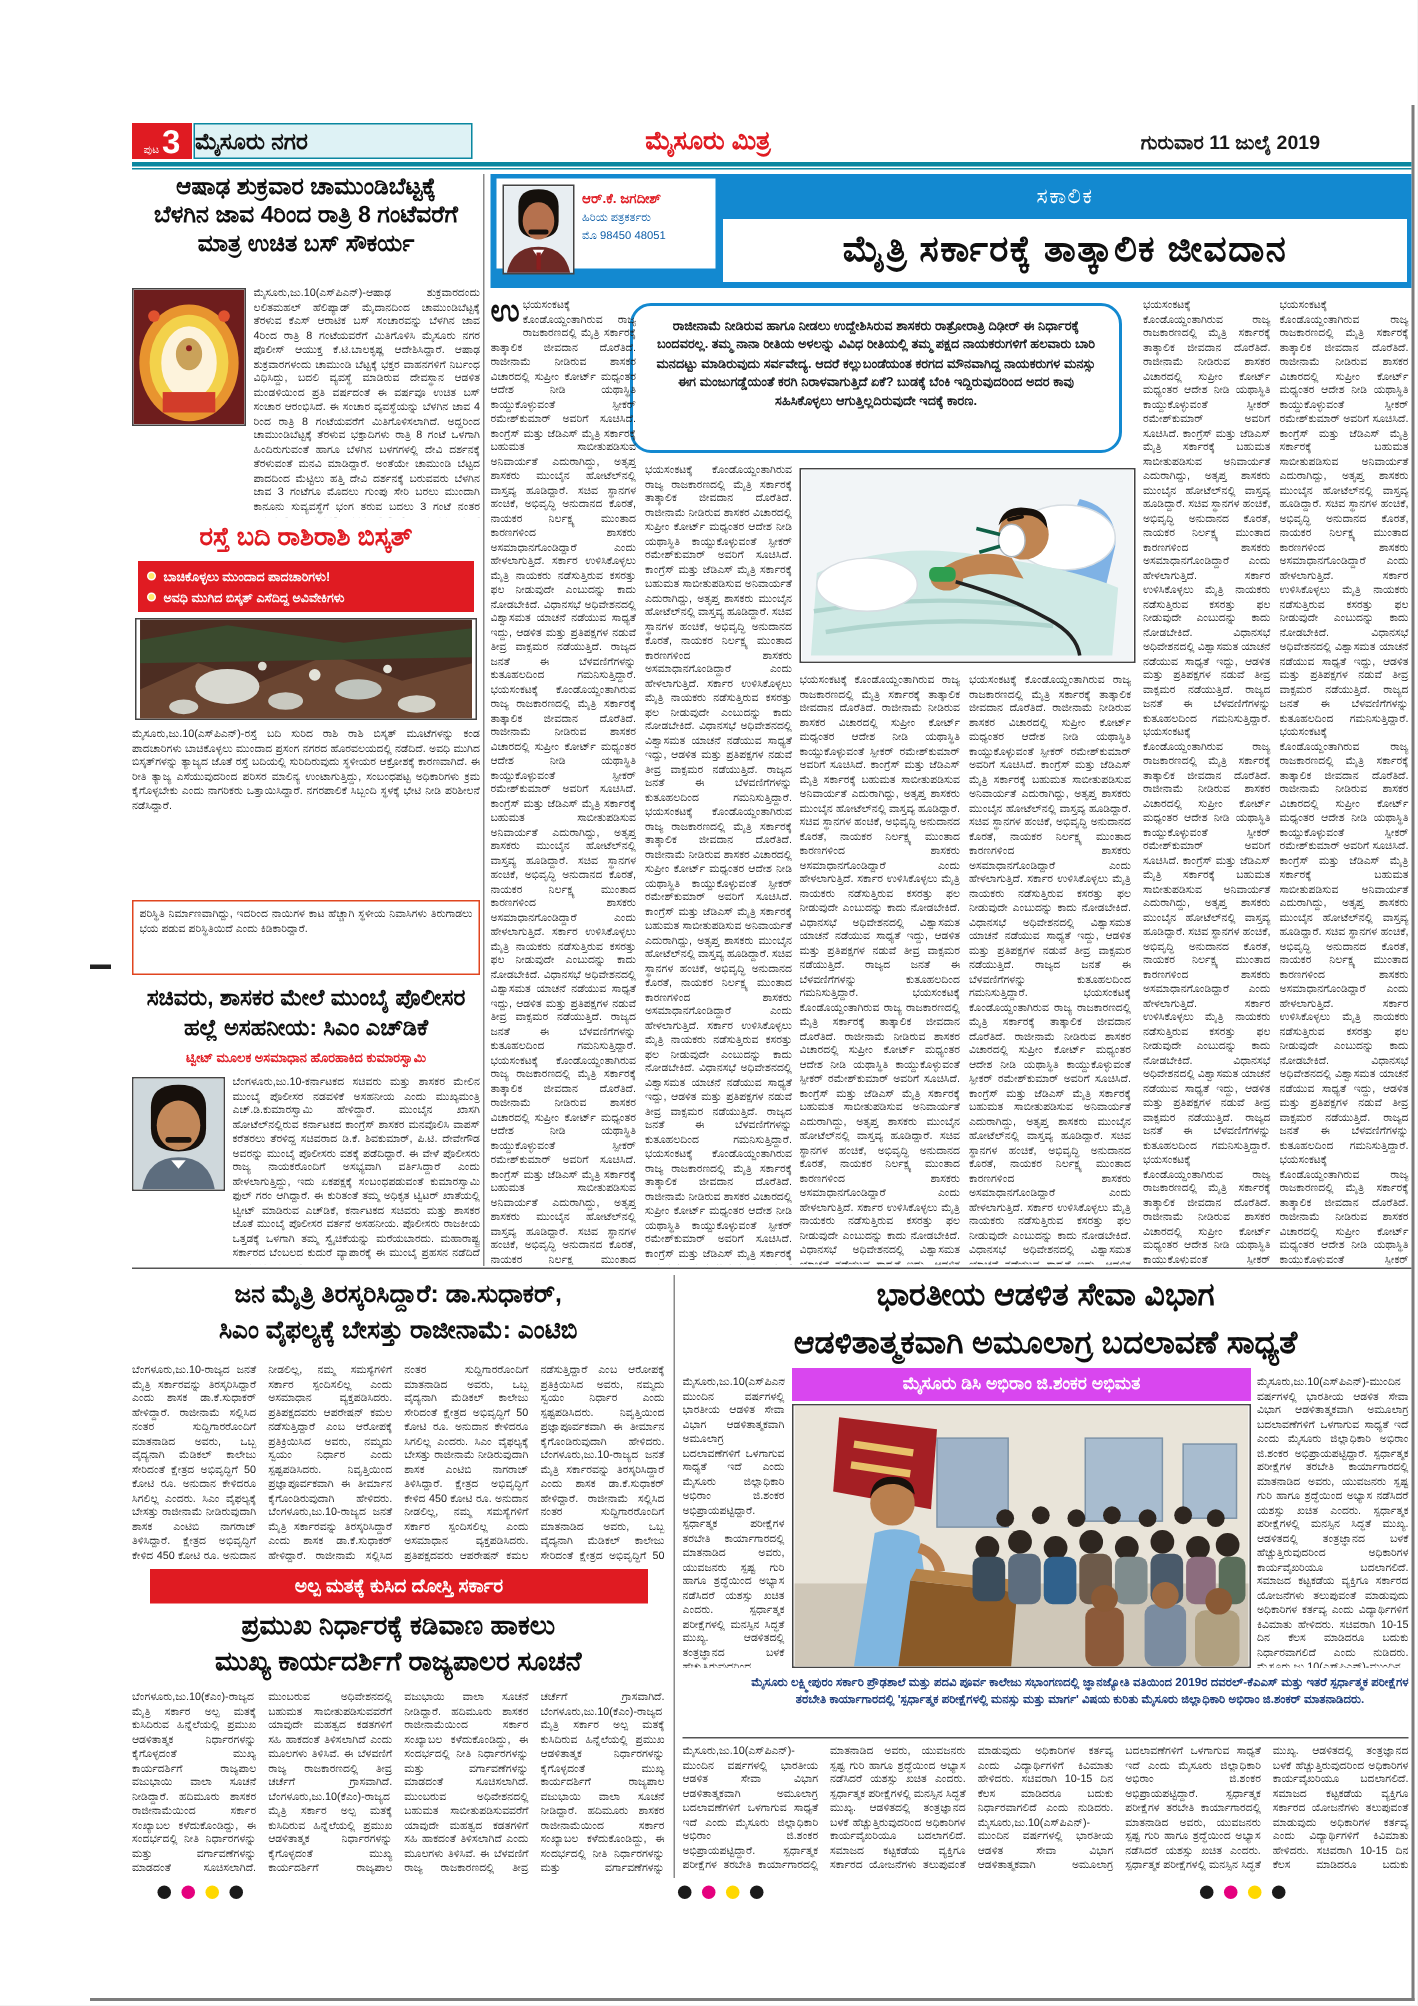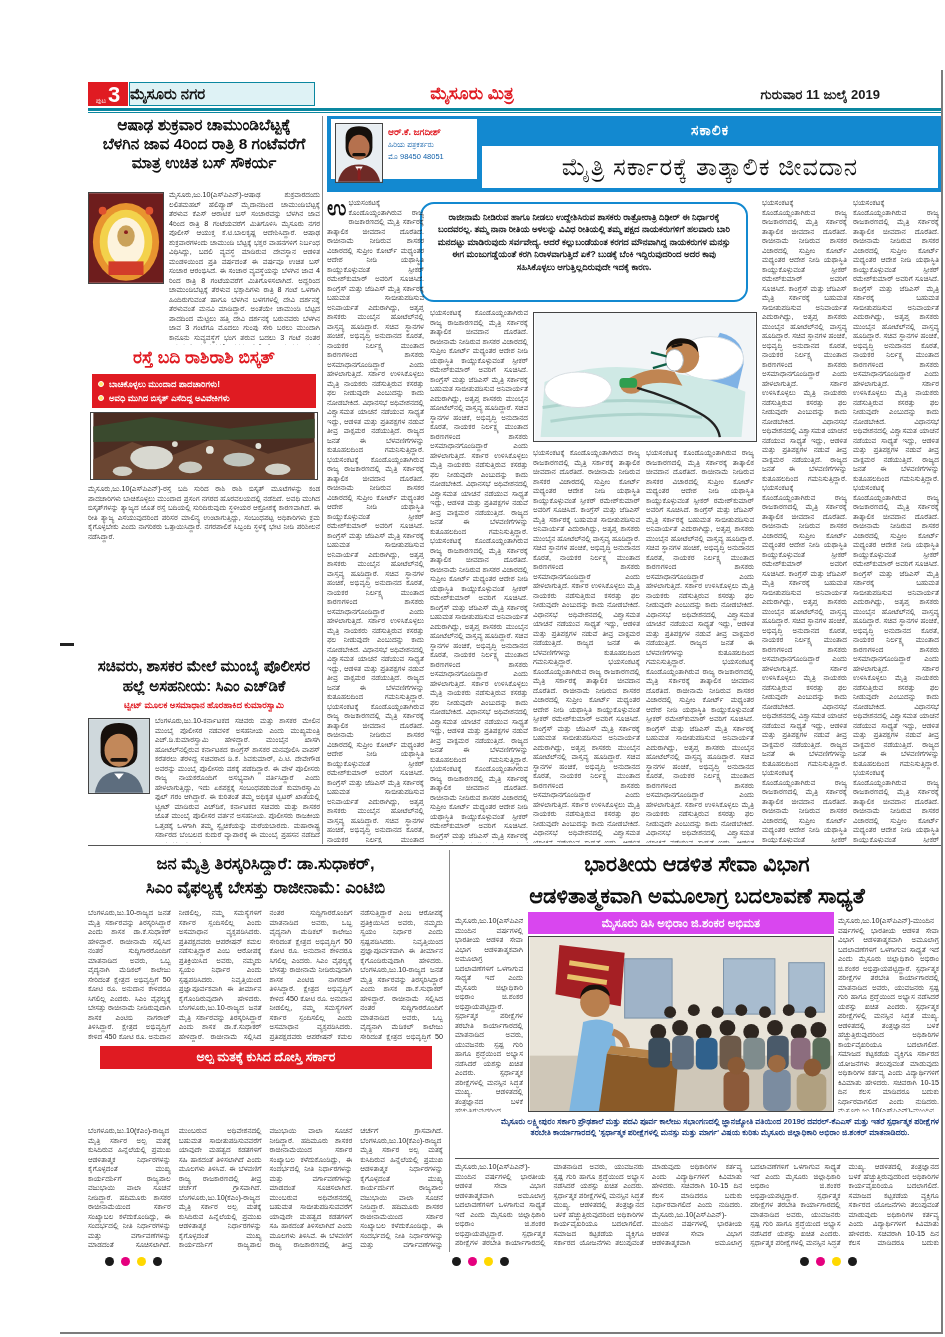--- a/index.html
+++ b/index.html
@@ -28,23 +28,23 @@
   .bullet-box .row{display:flex;align-items:center;gap:5px;}
   .bdot{width:6px;height:6px;border-radius:50%;background:#ffe76a;border:1px solid #fff;flex:0 0 auto;}
   .endbox{border:1.5px solid #e0451f;padding:3px 4px;}
   
   .banner{background:#1389d0;}
   .author-card{background:#fff;display:flex;gap:5px;padding:4px;}
   .author-meta{display:flex;flex-direction:column;gap:2px;padding-top:4px;}
   .author-name{color:#e01b22;font-weight:bold;font-size:9px;}
   .author-title{color:#0f5fa8;font-size:7.5px;}
   .author-phone{color:#0f5fa8;font-size:7.5px;}
-  .kicker{color:#fff;font-weight:bold;font-size:14px;text-align:center;letter-spacing:1px;}
+  .kicker{color:#fff;font-weight:normal;font-size:14px;text-align:center;letter-spacing:1px;}
   .main-headline-box{background:#fff;display:flex;align-items:center;justify-content:center;}
-  .main-headline{font-size:24px;font-weight:normal;color:#101010;letter-spacing:1px;}
+  .main-headline{font-size:24px;font-weight:bold;color:#101010;letter-spacing:1px;}
   .pullquote{border:2.5px solid #1389d0;border-radius:14px;background:#fff;padding:7px 10px;font-size:8.6px;font-weight:bold;line-height:1.45;text-align:center;color:#17191b;overflow:hidden;}
   .dropcap{float:left;font-size:21px;font-weight:bold;line-height:20px;padding-right:2px;color:#111;}
   
   .red-banner{background:#e01b22;color:#fff;font-weight:bold;font-size:12.5px;display:flex;align-items:center;justify-content:center;}
   .green-banner{background:#d946ef;color:#fff;font-weight:bold;font-size:11.5px;display:flex;align-items:center;justify-content:center;}
   .caption{color:#1f3e7c;font-size:7.8px;font-weight:bold;text-align:center;line-height:1.45;overflow:hidden;}
   .dots{display:flex;gap:7px;}
   .dot{width:9px;height:9px;border-radius:50%;}
   img,svg{display:block;}
   .photo-frame{border:1px solid #444;}
@@ -115,20 +115,23 @@
     <ellipse cx="150" cy="48" rx="16" ry="7" fill="#bfc4bd"></ellipse>
     <ellipse cx="190" cy="58" rx="13" ry="6" fill="#d2d2c8"></ellipse>
     <ellipse cx="30" cy="60" rx="10" ry="5" fill="#cfcfc6"></ellipse>
     <circle cx="120" cy="38" r="4" fill="#e3e3da"></circle>
       <circle cx="170" cy="34" r="3" fill="#e3e3da"></circle>
       <circle cx="84" cy="32" r="3" fill="#dcdcd2"></circle>
   </svg>
 
   <div class="abs body-text" style="left:88px;top:484px;width:232px;height:112px">ಮೈಸೂರು,ಜು.10(ಎಸ್‌ಪಿಎನ್)-ರಸ್ತೆ ಬದಿ ಸುರಿದ ರಾಶಿ ರಾಶಿ ಬಿಸ್ಕತ್ ಮೂಟೆಗಳನ್ನು ಕಂಡ ಪಾದಚಾರಿಗಳು ಬಾಚಿಕೊಳ್ಳಲು ಮುಂದಾದ ಪ್ರಸಂಗ ನಗರದ ಹೊರವಲಯದಲ್ಲಿ ನಡೆದಿದೆ. ಅವಧಿ ಮುಗಿದ ಬಿಸ್ಕತ್‌ಗಳನ್ನು ತ್ಯಾಜ್ಯದ ಜೊತೆ ರಸ್ತೆ ಬದಿಯಲ್ಲಿ ಸುರಿದಿರುವುದು ಸ್ಥಳೀಯರ ಆಕ್ರೋಶಕ್ಕೆ ಕಾರಣವಾಗಿದೆ. ಈ ರೀತಿ ತ್ಯಾಜ್ಯ ಎಸೆಯುವುದರಿಂದ ಪರಿಸರ ಮಾಲಿನ್ಯ ಉಂಟಾಗುತ್ತಿದ್ದು, ಸಂಬಂಧಪಟ್ಟ ಅಧಿಕಾರಿಗಳು ಕ್ರಮ ಕೈಗೊಳ್ಳಬೇಕು ಎಂದು ನಾಗರಿಕರು ಒತ್ತಾಯಿಸಿದ್ದಾರೆ. ನಗರಪಾಲಿಕೆ ಸಿಬ್ಬಂದಿ ಸ್ಥಳಕ್ಕೆ ಭೇಟಿ ನೀಡಿ ಪರಿಶೀಲನೆ ನಡೆಸಿದ್ದಾರೆ.</div>
 
+  <div class="abs endbox" style="left:88px;top:600px;width:232px;height:50px">
+    <div class="body-text" style="height:42px">ಪರಿಸ್ಥಿತಿ ನಿರ್ಮಾಣವಾಗಿದ್ದು, ಇದರಿಂದ ನಾಯಿಗಳ ಕಾಟ ಹೆಚ್ಚಾಗಿ ಸ್ಥಳೀಯ ನಿವಾಸಿಗಳು ತಿರುಗಾಡಲು ಭಯ ಪಡುವ ಪರಿಸ್ಥಿತಿಯಿದೆ ಎಂದು ಕಿಡಿಕಾರಿದ್ದಾರೆ.</div>
+  </div>
 
   <div class="abs hl" style="left:88px;top:656px;width:232px;font-size:15px;line-height:1.35">
     <div>ಸಚಿವರು, ಶಾಸಕರ ಮೇಲೆ ಮುಂಬೈ ಪೊಲೀಸರ</div>
     <div>ಹಲ್ಲೆ ಅಸಹನೀಯ: ಸಿಎಂ ಎಚ್‌ಡಿಕೆ</div>
   </div>
   <div class="abs red-head" style="left:88px;top:700px;width:232px;font-size:8.6px">ಟ್ವೀಟ್ ಮೂಲಕ ಅಸಮಾಧಾನ ಹೊರಹಾಕಿದ ಕುಮಾರಸ್ವಾಮಿ</div>
 
   <div class="abs" style="left:88px;top:716px;width:232px;height:127px;overflow:hidden">
     <svg class="photo-frame" style="float:left;margin:2px 5px 2px 0" width="62" height="76" viewBox="0 0 62 76">
       <rect width="62" height="76" fill="#cfd8dc"></rect>
@@ -194,20 +197,22 @@
   <div class="abs vrule" style="left:449px;top:850px;height:402px"></div>
 
   <div class="abs hl" style="left:88px;top:852px;width:355px;font-size:16.5px;line-height:1.45">
     <div>ಜನ ಮೈತ್ರಿ ತಿರಸ್ಕರಿಸಿದ್ದಾರೆ: ಡಾ.ಸುಧಾಕರ್,</div>
     <div>ಸಿಎಂ ವೈಫಲ್ಯಕ್ಕೆ ಬೇಸತ್ತು ರಾಜೀನಾಮೆ: ಎಂಟಿಬಿ</div>
   </div>
   <div class="abs body-text cols4" style="left:88px;top:908px;width:355px;height:134px">ಬೆಂಗಳೂರು,ಜು.10-ರಾಜ್ಯದ ಜನತೆ ಮೈತ್ರಿ ಸರ್ಕಾರವನ್ನು ತಿರಸ್ಕರಿಸಿದ್ದಾರೆ ಎಂದು ಶಾಸಕ ಡಾ.ಕೆ.ಸುಧಾಕರ್ ಹೇಳಿದ್ದಾರೆ. ರಾಜೀನಾಮೆ ಸಲ್ಲಿಸಿದ ನಂತರ ಸುದ್ದಿಗಾರರೊಂದಿಗೆ ಮಾತನಾಡಿದ ಅವರು, ಒಬ್ಬ ವೈದ್ಯನಾಗಿ ಮೆಡಿಕಲ್ ಕಾಲೇಜು ಸೇರಿದಂತೆ ಕ್ಷೇತ್ರದ ಅಭಿವೃದ್ಧಿಗೆ 50 ಕೋಟಿ ರೂ. ಅನುದಾನ ಕೇಳಿದರೂ ಸಿಗಲಿಲ್ಲ ಎಂದರು. ಸಿಎಂ ವೈಫಲ್ಯಕ್ಕೆ ಬೇಸತ್ತು ರಾಜೀನಾಮೆ ನೀಡಿರುವುದಾಗಿ ಶಾಸಕ ಎಂಟಿಬಿ ನಾಗರಾಜ್ ತಿಳಿಸಿದ್ದಾರೆ. ಕ್ಷೇತ್ರದ ಅಭಿವೃದ್ಧಿಗೆ ಕೇಳಿದ 450 ಕೋಟಿ ರೂ. ಅನುದಾನ ನೀಡಲಿಲ್ಲ, ನಮ್ಮ ಸಮಸ್ಯೆಗಳಿಗೆ ಸರ್ಕಾರ ಸ್ಪಂದಿಸಲಿಲ್ಲ ಎಂದು ಅಸಮಾಧಾನ ವ್ಯಕ್ತಪಡಿಸಿದರು. ಪ್ರತಿಪಕ್ಷದವರು ಆಪರೇಷನ್ ಕಮಲ ನಡೆಸುತ್ತಿದ್ದಾರೆ ಎಂಬ ಆರೋಪಕ್ಕೆ ಪ್ರತಿಕ್ರಿಯಿಸಿದ ಅವರು, ನಮ್ಮದು ಸ್ವಯಂ ನಿರ್ಧಾರ ಎಂದು ಸ್ಪಷ್ಟಪಡಿಸಿದರು. ನಿವೃತ್ತಿಯಿಂದ ಪ್ರಜ್ಞಾಪೂರ್ವಕವಾಗಿ ಈ ತೀರ್ಮಾನ ಕೈಗೊಂಡಿರುವುದಾಗಿ ಹೇಳಿದರು. ಬೆಂಗಳೂರು,ಜು.10-ರಾಜ್ಯದ ಜನತೆ ಮೈತ್ರಿ ಸರ್ಕಾರವನ್ನು ತಿರಸ್ಕರಿಸಿದ್ದಾರೆ ಎಂದು ಶಾಸಕ ಡಾ.ಕೆ.ಸುಧಾಕರ್ ಹೇಳಿದ್ದಾರೆ. ರಾಜೀನಾಮೆ ಸಲ್ಲಿಸಿದ ನಂತರ ಸುದ್ದಿಗಾರರೊಂದಿಗೆ ಮಾತನಾಡಿದ ಅವರು, ಒಬ್ಬ ವೈದ್ಯನಾಗಿ ಮೆಡಿಕಲ್ ಕಾಲೇಜು ಸೇರಿದಂತೆ ಕ್ಷೇತ್ರದ ಅಭಿವೃದ್ಧಿಗೆ 50 ಕೋಟಿ ರೂ. ಅನುದಾನ ಕೇಳಿದರೂ ಸಿಗಲಿಲ್ಲ ಎಂದರು. ಸಿಎಂ ವೈಫಲ್ಯಕ್ಕೆ ಬೇಸತ್ತು ರಾಜೀನಾಮೆ ನೀಡಿರುವುದಾಗಿ ಶಾಸಕ ಎಂಟಿಬಿ ನಾಗರಾಜ್ ತಿಳಿಸಿದ್ದಾರೆ. ಕ್ಷೇತ್ರದ ಅಭಿವೃದ್ಧಿಗೆ ಕೇಳಿದ 450 ಕೋಟಿ ರೂ. ಅನುದಾನ ನೀಡಲಿಲ್ಲ, ನಮ್ಮ ಸಮಸ್ಯೆಗಳಿಗೆ ಸರ್ಕಾರ ಸ್ಪಂದಿಸಲಿಲ್ಲ ಎಂದು ಅಸಮಾಧಾನ ವ್ಯಕ್ತಪಡಿಸಿದರು. ಪ್ರತಿಪಕ್ಷದವರು ಆಪರೇಷನ್ ಕಮಲ ನಡೆಸುತ್ತಿದ್ದಾರೆ ಎಂಬ ಆರೋಪಕ್ಕೆ ಪ್ರತಿಕ್ರಿಯಿಸಿದ ಅವರು, ನಮ್ಮದು ಸ್ವಯಂ ನಿರ್ಧಾರ ಎಂದು ಸ್ಪಷ್ಟಪಡಿಸಿದರು. ನಿವೃತ್ತಿಯಿಂದ ಪ್ರಜ್ಞಾಪೂರ್ವಕವಾಗಿ ಈ ತೀರ್ಮಾನ ಕೈಗೊಂಡಿರುವುದಾಗಿ ಹೇಳಿದರು. ಬೆಂಗಳೂರು,ಜು.10-ರಾಜ್ಯದ ಜನತೆ ಮೈತ್ರಿ ಸರ್ಕಾರವನ್ನು ತಿರಸ್ಕರಿಸಿದ್ದಾರೆ ಎಂದು ಶಾಸಕ ಡಾ.ಕೆ.ಸುಧಾಕರ್ ಹೇಳಿದ್ದಾರೆ. ರಾಜೀನಾಮೆ ಸಲ್ಲಿಸಿದ ನಂತರ ಸುದ್ದಿಗಾರರೊಂದಿಗೆ ಮಾತನಾಡಿದ ಅವರು, ಒಬ್ಬ ವೈದ್ಯನಾಗಿ ಮೆಡಿಕಲ್ ಕಾಲೇಜು ಸೇರಿದಂತೆ ಕ್ಷೇತ್ರದ ಅಭಿವೃದ್ಧಿಗೆ 50 ಕೋಟಿ ರೂ. ಅನುದಾನ ಕೇಳಿದರೂ ಸಿಗಲಿಲ್ಲ ಎಂದರು. ಸಿಎಂ ವೈಫಲ್ಯಕ್ಕೆ ಬೇಸತ್ತು ರಾಜೀನಾಮೆ ನೀಡಿರುವುದಾಗಿ ಶಾಸಕ ಎಂಟಿಬಿ ನಾಗರಾಜ್ ತಿಳಿಸಿದ್ದಾರೆ. ಕ್ಷೇತ್ರದ ಅಭಿವೃದ್ಧಿಗೆ ಕೇಳಿದ 450 ಕೋಟಿ ರೂ. ಅನುದಾನ ನೀಡಲಿಲ್ಲ, ನಮ್ಮ ಸಮಸ್ಯೆಗಳಿಗೆ ಸರ್ಕಾರ ಸ್ಪಂದಿಸಲಿಲ್ಲ ಎಂದು ಅಸಮಾಧಾನ ವ್ಯಕ್ತಪಡಿಸಿದರು. ಪ್ರತಿಪಕ್ಷದವರು ಆಪರೇಷನ್ ಕಮಲ ನಡೆಸುತ್ತಿದ್ದಾರೆ ಎಂಬ ಆರೋಪಕ್ಕೆ ಪ್ರತಿಕ್ರಿಯಿಸಿದ ಅವರು, ನಮ್ಮದು ಸ್ವಯಂ ನಿರ್ಧಾರ ಎಂದು ಸ್ಪಷ್ಟಪಡಿಸಿದರು. ನಿವೃತ್ತಿಯಿಂದ ಪ್ರಜ್ಞಾಪೂರ್ವಕವಾಗಿ ಈ ತೀರ್ಮಾನ ಕೈಗೊಂಡಿರುವುದಾಗಿ ಹೇಳಿದರು.</div>
 
   <div class="abs red-banner" style="left:100px;top:1046px;width:332px;height:23px">ಅಲ್ಪ ಮತಕ್ಕೆ ಕುಸಿದ ದೋಸ್ತಿ ಸರ್ಕಾರ</div>
   <div class="abs hl" style="left:88px;top:1072px;width:355px;font-size:17.5px;line-height:1.35">
+    <div>ಪ್ರಮುಖ ನಿರ್ಧಾರಕ್ಕೆ ಕಡಿವಾಣ ಹಾಕಲು</div>
+    <div>ಮುಖ್ಯ ಕಾರ್ಯದರ್ಶಿಗೆ ರಾಜ್ಯಪಾಲರ ಸೂಚನೆ</div>
   </div>
   <div class="abs body-text cols4" style="left:88px;top:1126px;width:355px;height:126px">ಬೆಂಗಳೂರು,ಜು.10(ಕೆಎಂ)-ರಾಜ್ಯದ ಮೈತ್ರಿ ಸರ್ಕಾರ ಅಲ್ಪ ಮತಕ್ಕೆ ಕುಸಿದಿರುವ ಹಿನ್ನೆಲೆಯಲ್ಲಿ ಪ್ರಮುಖ ಆಡಳಿತಾತ್ಮಕ ನಿರ್ಧಾರಗಳನ್ನು ಕೈಗೊಳ್ಳದಂತೆ ಮುಖ್ಯ ಕಾರ್ಯದರ್ಶಿಗೆ ರಾಜ್ಯಪಾಲ ವಜುಭಾಯಿ ವಾಲಾ ಸೂಚನೆ ನೀಡಿದ್ದಾರೆ. ಹದಿಮೂರು ಶಾಸಕರ ರಾಜೀನಾಮೆಯಿಂದ ಸರ್ಕಾರ ಸಂಖ್ಯಾಬಲ ಕಳೆದುಕೊಂಡಿದ್ದು, ಈ ಸಂದರ್ಭದಲ್ಲಿ ನೀತಿ ನಿರ್ಧಾರಗಳನ್ನು ಮತ್ತು ವರ್ಗಾವಣೆಗಳನ್ನು ಮಾಡದಂತೆ ಸೂಚಿಸಲಾಗಿದೆ. ಮುಂಬರುವ ಅಧಿವೇಶನದಲ್ಲಿ ಬಹುಮತ ಸಾಬೀತುಪಡಿಸುವವರೆಗೆ ಯಾವುದೇ ಮಹತ್ವದ ಕಡತಗಳಿಗೆ ಸಹಿ ಹಾಕದಂತೆ ತಿಳಿಸಲಾಗಿದೆ ಎಂದು ಮೂಲಗಳು ತಿಳಿಸಿವೆ. ಈ ಬೆಳವಣಿಗೆ ರಾಜ್ಯ ರಾಜಕಾರಣದಲ್ಲಿ ತೀವ್ರ ಚರ್ಚೆಗೆ ಗ್ರಾಸವಾಗಿದೆ. ಬೆಂಗಳೂರು,ಜು.10(ಕೆಎಂ)-ರಾಜ್ಯದ ಮೈತ್ರಿ ಸರ್ಕಾರ ಅಲ್ಪ ಮತಕ್ಕೆ ಕುಸಿದಿರುವ ಹಿನ್ನೆಲೆಯಲ್ಲಿ ಪ್ರಮುಖ ಆಡಳಿತಾತ್ಮಕ ನಿರ್ಧಾರಗಳನ್ನು ಕೈಗೊಳ್ಳದಂತೆ ಮುಖ್ಯ ಕಾರ್ಯದರ್ಶಿಗೆ ರಾಜ್ಯಪಾಲ ವಜುಭಾಯಿ ವಾಲಾ ಸೂಚನೆ ನೀಡಿದ್ದಾರೆ. ಹದಿಮೂರು ಶಾಸಕರ ರಾಜೀನಾಮೆಯಿಂದ ಸರ್ಕಾರ ಸಂಖ್ಯಾಬಲ ಕಳೆದುಕೊಂಡಿದ್ದು, ಈ ಸಂದರ್ಭದಲ್ಲಿ ನೀತಿ ನಿರ್ಧಾರಗಳನ್ನು ಮತ್ತು ವರ್ಗಾವಣೆಗಳನ್ನು ಮಾಡದಂತೆ ಸೂಚಿಸಲಾಗಿದೆ. ಮುಂಬರುವ ಅಧಿವೇಶನದಲ್ಲಿ ಬಹುಮತ ಸಾಬೀತುಪಡಿಸುವವರೆಗೆ ಯಾವುದೇ ಮಹತ್ವದ ಕಡತಗಳಿಗೆ ಸಹಿ ಹಾಕದಂತೆ ತಿಳಿಸಲಾಗಿದೆ ಎಂದು ಮೂಲಗಳು ತಿಳಿಸಿವೆ. ಈ ಬೆಳವಣಿಗೆ ರಾಜ್ಯ ರಾಜಕಾರಣದಲ್ಲಿ ತೀವ್ರ ಚರ್ಚೆಗೆ ಗ್ರಾಸವಾಗಿದೆ. ಬೆಂಗಳೂರು,ಜು.10(ಕೆಎಂ)-ರಾಜ್ಯದ ಮೈತ್ರಿ ಸರ್ಕಾರ ಅಲ್ಪ ಮತಕ್ಕೆ ಕುಸಿದಿರುವ ಹಿನ್ನೆಲೆಯಲ್ಲಿ ಪ್ರಮುಖ ಆಡಳಿತಾತ್ಮಕ ನಿರ್ಧಾರಗಳನ್ನು ಕೈಗೊಳ್ಳದಂತೆ ಮುಖ್ಯ ಕಾರ್ಯದರ್ಶಿಗೆ ರಾಜ್ಯಪಾಲ ವಜುಭಾಯಿ ವಾಲಾ ಸೂಚನೆ ನೀಡಿದ್ದಾರೆ. ಹದಿಮೂರು ಶಾಸಕರ ರಾಜೀನಾಮೆಯಿಂದ ಸರ್ಕಾರ ಸಂಖ್ಯಾಬಲ ಕಳೆದುಕೊಂಡಿದ್ದು, ಈ ಸಂದರ್ಭದಲ್ಲಿ ನೀತಿ ನಿರ್ಧಾರಗಳನ್ನು ಮತ್ತು ವರ್ಗಾವಣೆಗಳನ್ನು ಮಾಡದಂತೆ ಸೂಚಿಸಲಾಗಿದೆ. ಮುಂಬರುವ ಅಧಿವೇಶನದಲ್ಲಿ ಬಹುಮತ ಸಾಬೀತುಪಡಿಸುವವರೆಗೆ ಯಾವುದೇ ಮಹತ್ವದ ಕಡತಗಳಿಗೆ ಸಹಿ ಹಾಕದಂತೆ ತಿಳಿಸಲಾಗಿದೆ ಎಂದು ಮೂಲಗಳು ತಿಳಿಸಿವೆ. ಈ ಬೆಳವಣಿಗೆ ರಾಜ್ಯ ರಾಜಕಾರಣದಲ್ಲಿ ತೀವ್ರ ಚರ್ಚೆಗೆ ಗ್ರಾಸವಾಗಿದೆ.</div>
 
   <div class="abs hl" style="left:455px;top:848px;width:484px;font-size:21px;line-height:1.5">
     <div>ಭಾರತೀಯ ಆಡಳಿತ ಸೇವಾ ವಿಭಾಗ</div>
     <div>ಆಡಳಿತಾತ್ಮಕವಾಗಿ ಅಮೂಲಾಗ್ರ ಬದಲಾವಣೆ ಸಾಧ್ಯತೆ</div>
   </div>
   <div class="abs green-banner" style="left:528px;top:912px;width:306px;height:22px">ಮೈಸೂರು ಡಿಸಿ ಅಭಿರಾಂ ಜಿ.ಶಂಕರ ಅಭಿಮತ</div>
 
   <div class="abs body-text" style="left:455px;top:916px;width:68px;height:196px">ಮೈಸೂರು,ಜು.10(ಎಸ್‌ಪಿಎನ್)-ಮುಂದಿನ ವರ್ಷಗಳಲ್ಲಿ ಭಾರತೀಯ ಆಡಳಿತ ಸೇವಾ ವಿಭಾಗ ಆಡಳಿತಾತ್ಮಕವಾಗಿ ಅಮೂಲಾಗ್ರ ಬದಲಾವಣೆಗಳಿಗೆ ಒಳಗಾಗುವ ಸಾಧ್ಯತೆ ಇದೆ ಎಂದು ಮೈಸೂರು ಜಿಲ್ಲಾಧಿಕಾರಿ ಅಭಿರಾಂ ಜಿ.ಶಂಕರ ಅಭಿಪ್ರಾಯಪಟ್ಟಿದ್ದಾರೆ. ಸ್ಪರ್ಧಾತ್ಮಕ ಪರೀಕ್ಷೆಗಳ ತರಬೇತಿ ಕಾರ್ಯಾಗಾರದಲ್ಲಿ ಮಾತನಾಡಿದ ಅವರು, ಯುವಜನರು ಸ್ಪಷ್ಟ ಗುರಿ ಹಾಗೂ ಶ್ರದ್ಧೆಯಿಂದ ಅಭ್ಯಾಸ ನಡೆಸಿದರೆ ಯಶಸ್ಸು ಖಚಿತ ಎಂದರು. ಸ್ಪರ್ಧಾತ್ಮಕ ಪರೀಕ್ಷೆಗಳಲ್ಲಿ ಮನಸ್ಸಿನ ಸಿದ್ಧತೆ ಮುಖ್ಯ. ಆಡಳಿತದಲ್ಲಿ ತಂತ್ರಜ್ಞಾನದ ಬಳಕೆ ಹೆಚ್ಚುತ್ತಿರುವುದರಿಂದ ಅಧಿಕಾರಿಗಳ ಕಾರ್ಯವೈಖರಿಯೂ ಬದಲಾಗಲಿದೆ. ಸಮಾಜದ ಕಟ್ಟಕಡೆಯ ವ್ಯಕ್ತಿಗೂ ಸರ್ಕಾರದ ಯೋಜನೆಗಳು ತಲುಪುವಂತೆ ಮಾಡುವುದು ಅಧಿಕಾರಿಗಳ ಕರ್ತವ್ಯ ಎಂದು ವಿದ್ಯಾರ್ಥಿಗಳಿಗೆ ಕಿವಿಮಾತು ಹೇಳಿದರು. ಸಚಿವರಾಗಿ 10-15 ದಿನ ಕೆಲಸ ಮಾಡಿದರೂ ಬದುಕು ನಿರ್ಧಾರವಾಗಲಿದೆ ಎಂದು ನುಡಿದರು. ಮೈಸೂರು,ಜು.10(ಎಸ್‌ಪಿಎನ್)-ಮುಂದಿನ ವರ್ಷಗಳಲ್ಲಿ ಭಾರತೀಯ ಆಡಳಿತ ಸೇವಾ ವಿಭಾಗ ಆಡಳಿತಾತ್ಮಕವಾಗಿ ಅಮೂಲಾಗ್ರ ಬದಲಾವಣೆಗಳಿಗೆ ಒಳಗಾಗುವ ಸಾಧ್ಯತೆ ಇದೆ ಎಂದು ಮೈಸೂರು ಜಿಲ್ಲಾಧಿಕಾರಿ ಅಭಿರಾಂ ಜಿ.ಶಂಕರ ಅಭಿಪ್ರಾಯಪಟ್ಟಿದ್ದಾರೆ. ಸ್ಪರ್ಧಾತ್ಮಕ ಪರೀಕ್ಷೆಗಳ ತರಬೇತಿ ಕಾರ್ಯಾಗಾರದಲ್ಲಿ ಮಾತನಾಡಿದ ಅವರು, ಯುವಜನರು ಸ್ಪಷ್ಟ ಗುರಿ ಹಾಗೂ ಶ್ರದ್ಧೆಯಿಂದ ಅಭ್ಯಾಸ ನಡೆಸಿದರೆ ಯಶಸ್ಸು ಖಚಿತ ಎಂದರು. ಸ್ಪರ್ಧಾತ್ಮಕ ಪರೀಕ್ಷೆಗಳಲ್ಲಿ ಮನಸ್ಸಿನ ಸಿದ್ಧತೆ ಮುಖ್ಯ. ಆಡಳಿತದಲ್ಲಿ ತಂತ್ರಜ್ಞಾನದ ಬಳಕೆ ಹೆಚ್ಚುತ್ತಿರುವುದರಿಂದ ಅಧಿಕಾರಿಗಳ ಕಾರ್ಯವೈಖರಿಯೂ ಬದಲಾಗಲಿದೆ. ಸಮಾಜದ ಕಟ್ಟಕಡೆಯ ವ್ಯಕ್ತಿಗೂ ಸರ್ಕಾರದ ಯೋಜನೆಗಳು ತಲುಪುವಂತೆ ಮಾಡುವುದು ಅಧಿಕಾರಿಗಳ ಕರ್ತವ್ಯ ಎಂದು ವಿದ್ಯಾರ್ಥಿಗಳಿಗೆ ಕಿವಿಮಾತು ಹೇಳಿದರು. ಸಚಿವರಾಗಿ 10-15 ದಿನ ಕೆಲಸ ಮಾಡಿದರೂ ಬದುಕು ನಿರ್ಧಾರವಾಗಲಿದೆ ಎಂದು ನುಡಿದರು.</div>

